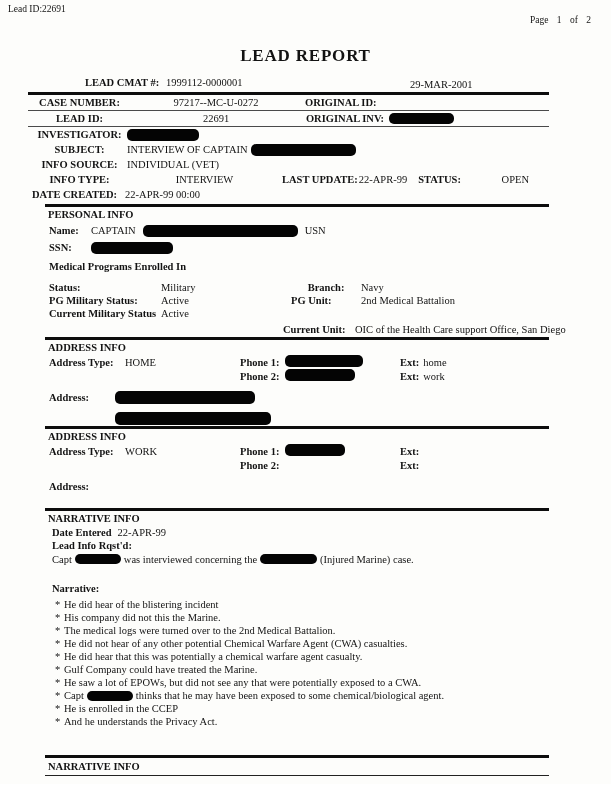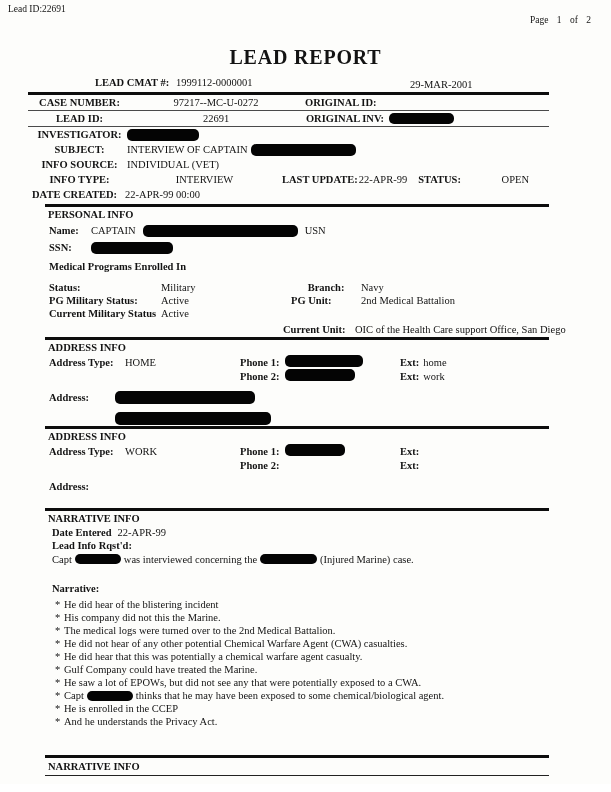--- a/index.html
+++ b/index.html
@@ -2,21 +2,21 @@
 <html><head>
 <meta charset="utf-8">
 <style>
   html,body{margin:0;padding:0;background:#ffffff;}
   .page{position:relative;width:611px;height:784px;background:#fdfdfb;color:#131313;
         font-family:"Liberation Serif",serif;overflow:hidden;}
   .abs{position:absolute;}
   .b,.lbl,.sechead{font-weight:bold;}
   .corner{font-size:9.5px;}
   .pageno{font-size:9.5px;word-spacing:6px;}
-  .title{text-align:center;font-weight:bold;font-size:20px;letter-spacing:0.8px;}
+  .title{text-align:center;font-weight:bold;font-size:17px;letter-spacing:0.8px;}
   .thick{border-top:3px solid #0d0d0d;}
   .frow{display:flex;align-items:center;font-size:10.5px;height:15px;padding-left:4px;white-space:nowrap;}
   .frow > span{flex:none;}
   .rule{border-bottom:1px solid #4a4a4a;}
   .sechead{display:flex;align-items:center;font-size:10.5px;height:15px;padding-left:3px;}
   .redact{display:inline-block;background:#040404;border-radius:5px;height:11px;flex:none;}
   .bullet{display:flex;align-items:center;height:13px;font-size:10.5px;white-space:nowrap;}
   .bullet > span{flex:none;}
   .marker{width:9px;}
   .sp{display:inline-block;flex:none;}
@@ -25,21 +25,21 @@
 <body>
 
 <div class="page">
 
   <div class="abs corner" style="top:4px;left:8px;">Lead ID:22691</div>
   <div class="abs pageno" style="top:15px;right:20px;">Page 1 of 2</div>
 
   <div class="abs title" style="top:46px;left:0;right:0;">LEAD REPORT</div>
 
   <div class="abs" style="top:77px;left:45px;right:62px;height:15px;font-size:10.5px;">
-    <span class="abs" style="left:50px;top:0;">
+    <span class="abs" style="left:40px;top:0;">
       <span class="b">LEAD CMAT #:</span>
       <span class="sp" style="margin-left:4px;">1999112-0000001</span>
     </span>
     <span class="abs" style="left:365px;top:2px;">29-MAR-2001</span>
   </div>
 
   <div class="abs thick" style="top:92px;left:28px;right:62px;text-align:center;">
     <div class="frow rule">
       <span class="lbl" style="width:95px;">CASE NUMBER:</span>
       <span style="width:178px;">97217--MC-U-0272</span>

